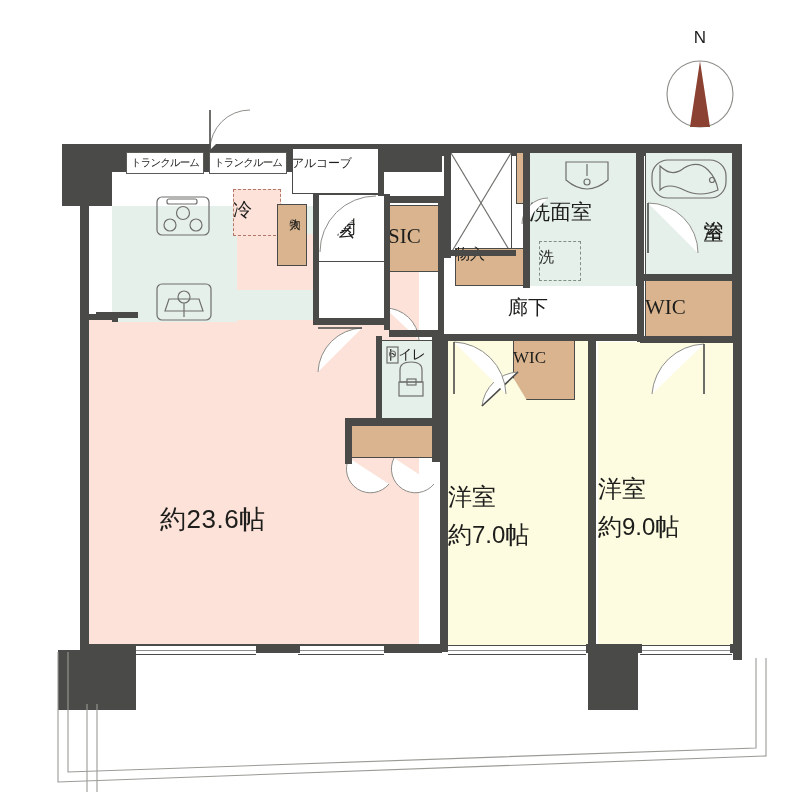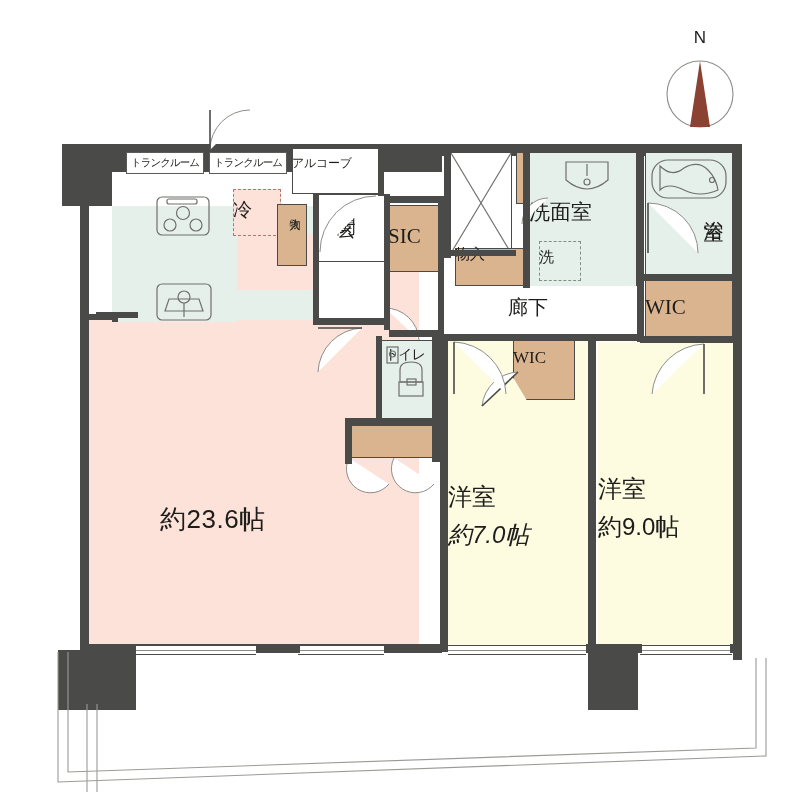--- a/index.html
+++ b/index.html
@@ -179,21 +179,21 @@
     <path d="M2 0 A24 24 0 0 0 42 26" class="door-arc"></path>
     <path d="M47 0 A24 24 0 0 0 87 26" class="door-arc"></path>
   </svg>
   <svg class="abs" style="left:318px;top:326px;width:46px;height:48px;">
     <path d="M44 2 A46 46 0 0 0 0 46" class="door-arc"></path>
     <line x1="44" y1="2" x2="0" y2="2" class="door-leaf"></line>
   </svg>
 
   <div class="abs f-room" style="left:448px;top:340px;width:140px;height:310px;"></div>
   <div class="lbl room" style="left:448px;top:484px;width:140px;">洋室</div>
-  <div class="lbl room" style="left:448px;top:522px;width:119px;font-style:italic;">約7.0帖</div>
+  <div class="lbl room" style="left:448px;top:522px;width:119px;">約7.0帖</div>
 
   <div class="abs f-closet" style="left:513px;top:340px;width:62px;height:60px;border:1.5px solid #4A4A48;
               clip-path:polygon(0 0,100% 0,100% 100%,22% 100%,0 62%);"></div>
   <div class="lbl lat sm" style="left:513px;top:348px;width:62px;font-size:17px;">WIC</div>
   <svg class="abs" style="left:478px;top:368px;width:46px;height:40px;">
     <path d="M40 4 A38 38 0 0 0 4 38" class="door-arc"></path>
     <line x1="40" y1="4" x2="4" y2="38" class="door-leaf"></line>
   </svg>
   <svg class="abs" style="left:452px;top:342px;width:56px;height:54px;">
     <path d="M2 0 A54 54 0 0 1 54 52" class="door-arc"></path>

